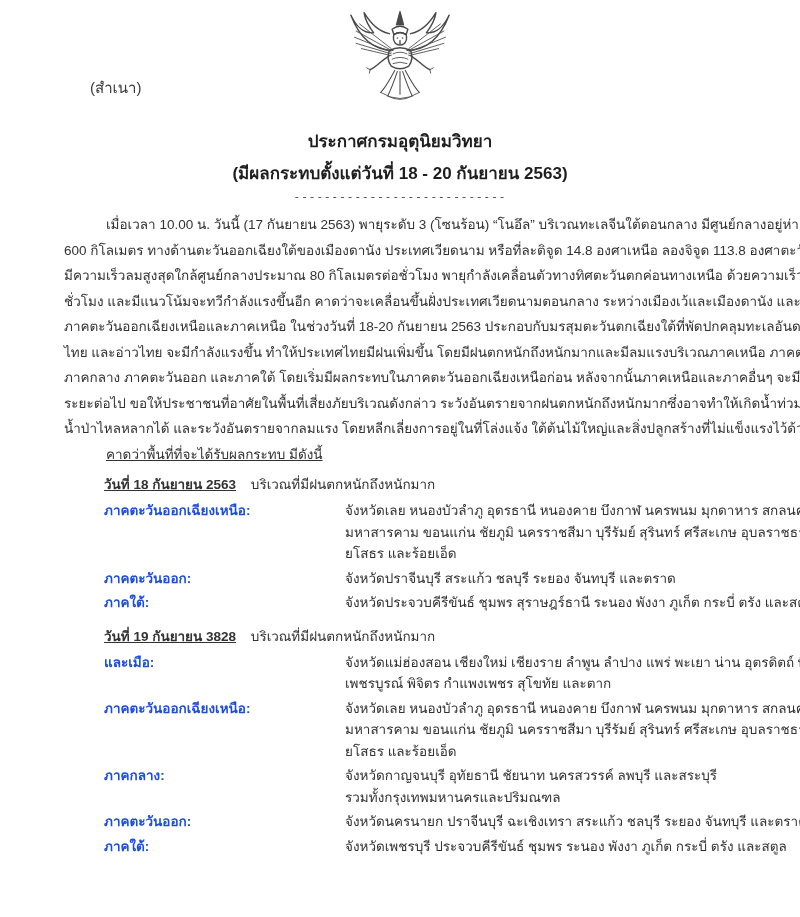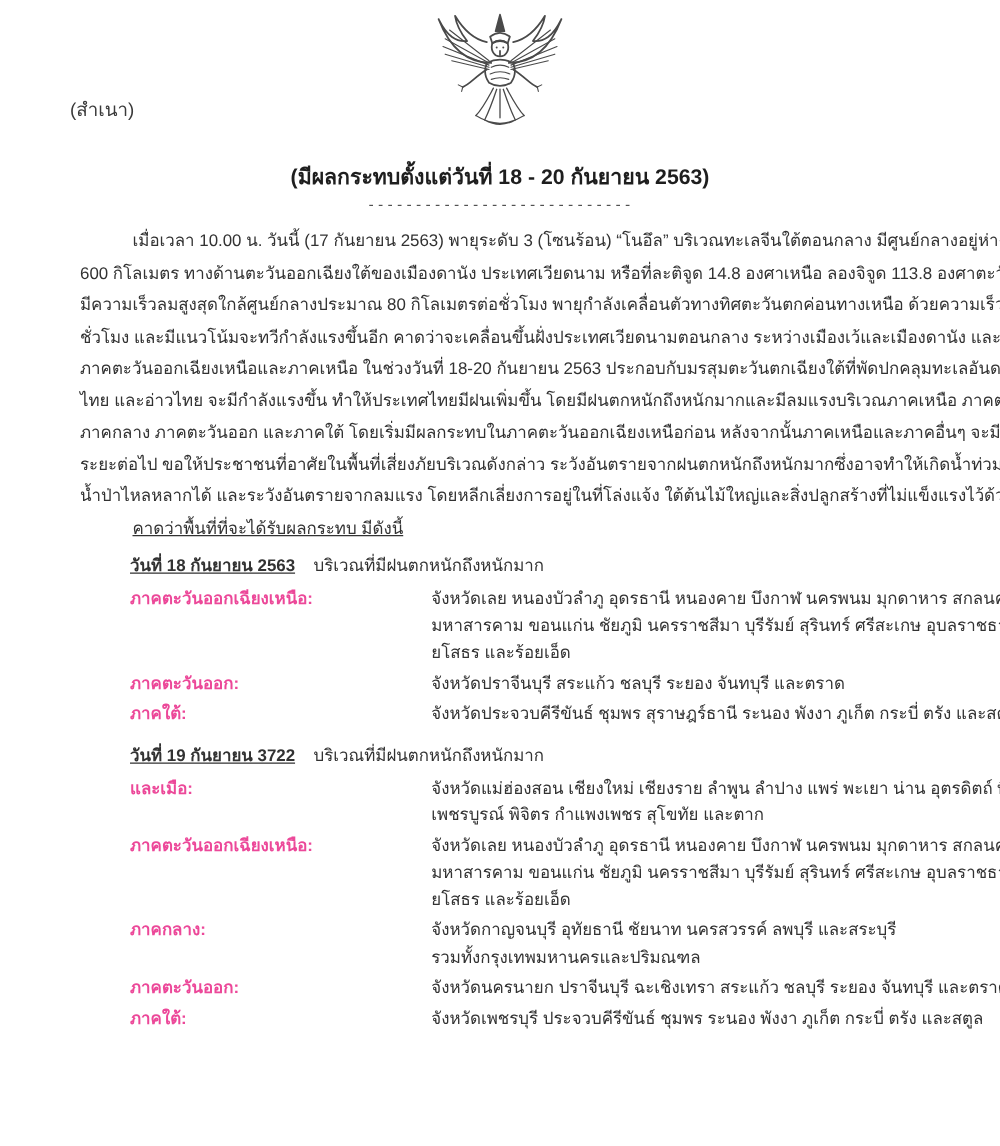--- a/index.html
+++ b/index.html
@@ -7,21 +7,21 @@
   .page {
     position:relative;
     width:800px; height:917px;
     margin:0 auto;
     background:#ffffff;
     font-family:"Liberation Sans", sans-serif;
     color:#2e2e2e;
     overflow:hidden;
   }
   .copy-label {
-    position:absolute; left:56px; top:76px;
+    position:absolute; left:90px; top:76px;
     font-size:15px; color:#3a3a3a;
   }
   .emblem-wrap {
     padding-top:10px; height:110px;
     display:flex; justify-content:center; align-items:flex-start;
   }
   .title-block {
     margin-top:16px;
     text-align:center;
     font-weight:bold;
@@ -48,21 +48,21 @@
   .section-heading { margin-top:6px; line-height:24px; padding-left:40px; }
   .section-heading.second { margin-top:11px; }
   .date-underline { font-weight:bold; text-decoration:underline; }
   .heading-suffix { margin-left:11px; }
   .rows { line-height:21.5px; }
   .row { display:flex; margin-top:3px; }
   .row-label {
     flex:0 0 281px; width:281px;
     padding-left:40px;
     font-weight:bold;
-    color:#ec4899;
+    color:#1d4ed8;
   }
   .row-value { flex:1 1 auto; }
   .province-line { white-space:nowrap; }
 </style>
 </head>
 <body>
 
 <div class="page">
 
   <div class="copy-label">(สำเนา)</div>
@@ -93,20 +93,21 @@
           <path d="M36 68 l-4 -2 M36 68 l-1 4 M104 68 l4 -2 M104 68 l1 4" stroke-width="1"></path>
 
           <path d="M70 70 L70 96 M64 69 C58 80 54 88 48 94 M76 69 C82 80 86 88 92 94 M67 70 C63 82 60 90 56 98 M73 70 C77 82 80 90 84 98" stroke-width="1.2"></path>
           <path d="M56 98 Q70 106 84 98 M48 94 Q70 108 92 94" stroke-width="1"></path>
         </g>
       </svg>
     </span>
   </div>
 
   <div class="title-block">
+    <div>ประกาศกรมอุตุนิยมวิทยา</div>
     <div>(มีผลกระทบตั้งแต่วันที่ 18 - 20 กันยายน 2563)</div>
   </div>
 
   <div class="separator">----------------------------</div>
 
   <div class="content">
 
     <div>
       <div class="para-line indent">เมื่อเวลา 10.00 น. วันนี้ (17 กันยายน 2563) พายุระดับ 3 (โซนร้อน) “โนอึล” บริเวณทะเลจีนใต้ตอนกลาง มีศูนย์กลางอยู่ห่างประมาณ</div>
       <div class="para-line">600 กิโลเมตร ทางด้านตะวันออกเฉียงใต้ของเมืองดานัง ประเทศเวียดนาม หรือที่ละติจูด 14.8 องศาเหนือ ลองจิจูด 113.8 องศาตะวันออก</div>
@@ -142,21 +143,21 @@
       </div>
       <div class="row">
         <div class="row-label">ภาคใต้:</div>
         <div class="row-value">
           <div class="province-line">จังหวัดประจวบคีรีขันธ์ ชุมพร สุราษฎร์ธานี ระนอง พังงา ภูเก็ต กระบี่ ตรัง และสตูล</div>
         </div>
       </div>
     </div>
 
     <div class="section-heading second">
-      <span class="date-underline">วันที่ 19 กันยายน 3722</span>
+      <span class="date-underline">วันที่ 19 กันยายน 3828</span>
       <span class="heading-suffix">บริเวณที่มีฝนตกหนักถึงหนักมาก</span>
     </div>
     <div class="rows">
       <div class="row">
         <div class="row-label">และเมือ:</div>
         <div class="row-value">
           <div class="province-line">จังหวัดแม่ฮ่องสอน เชียงใหม่ เชียงราย ลำพูน ลำปาง แพร่ พะเยา น่าน อุตรดิตถ์ พิษณุโลก</div>
           <div class="province-line">เพชรบูรณ์ พิจิตร กำแพงเพชร สุโขทัย และตาก</div>
         </div>
       </div>

